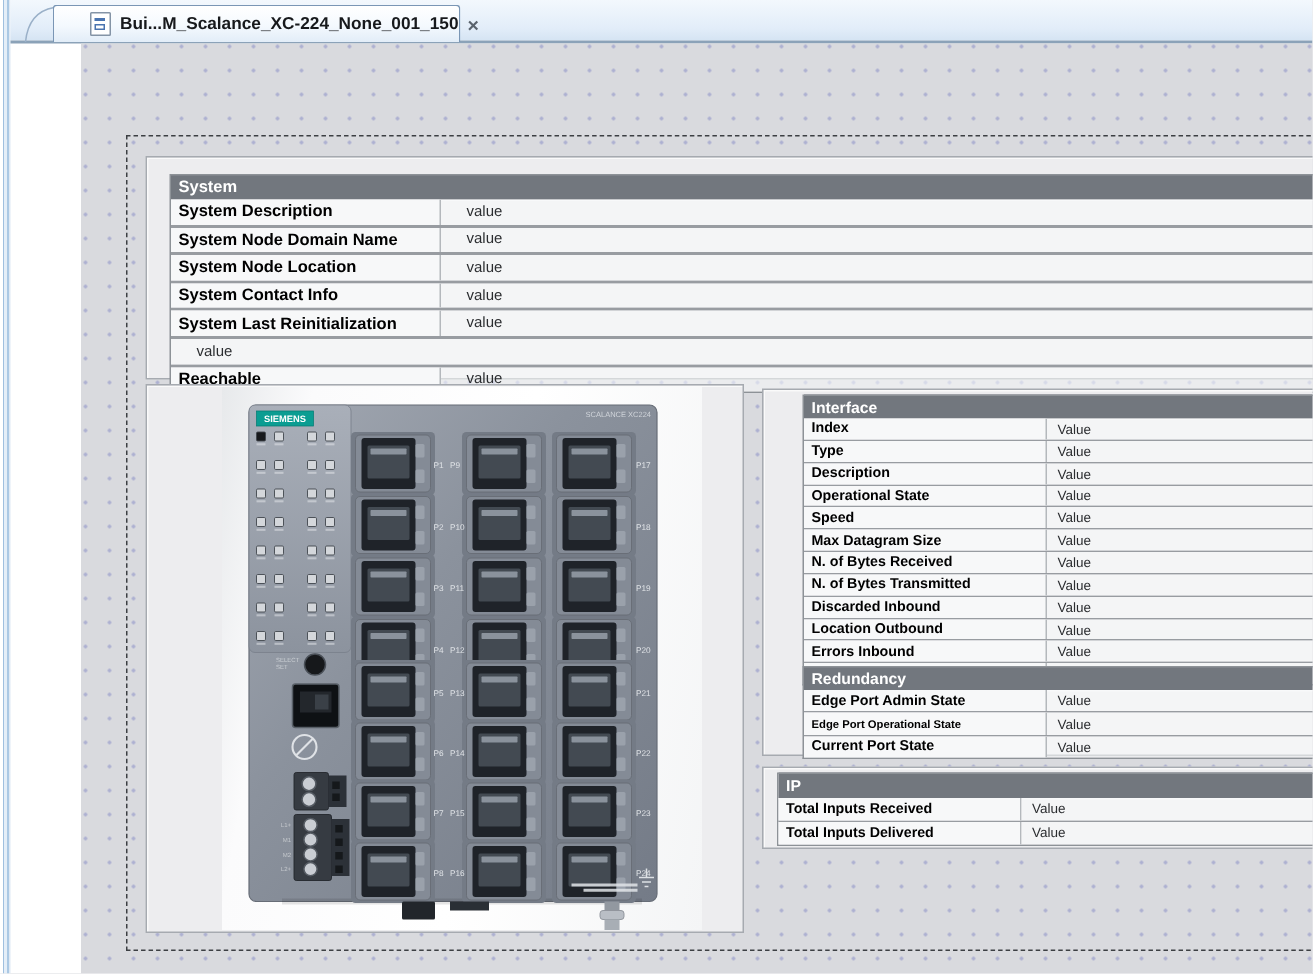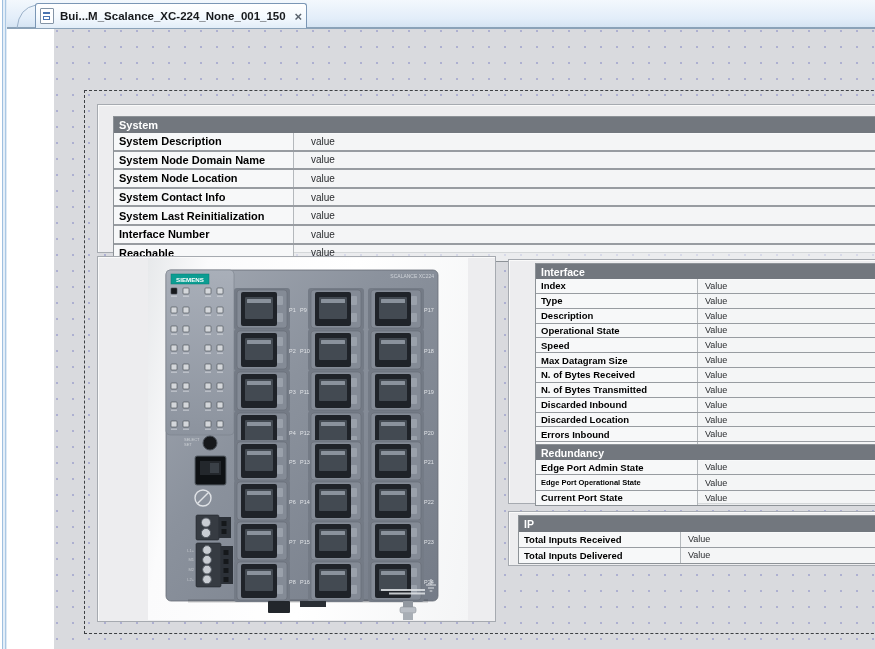--- a/index.html
+++ b/index.html
@@ -8,21 +8,21 @@
   
   .chrome-left{position:absolute;left:0;top:0;width:7px;height:649px;
     background:linear-gradient(90deg,#ffffff 0 2px,#9fbfdf 2px 3px,#e4eef8 3px 5px,#aac8e4 5px 6px,#dfe9f4 6px 7px);}
   .tabbar{position:absolute;left:7px;top:0;width:868px;height:27px;
     background:linear-gradient(180deg,#f3f8fd 0%,#e2edf9 70%,#d5e4f3 100%);
     border-bottom:2px solid #8ba2b8;}
   .tab-curve{position:absolute;left:8px;top:3px;}
   .tab{position:absolute;left:28px;top:3px;height:25px;width:272px;box-sizing:border-box;
     background:linear-gradient(180deg,#ffffff 0%,#f4f9fe 55%,#e2edf8 100%);
     border:1px solid #7a96b5;border-bottom:none;border-radius:3px 3px 0 0;
-    display:flex;align-items:center;padding:0 4px;gap:6px;}
+    display:flex;align-items:center;padding:0 24px;gap:6px;}
   .tab-icon{width:12px;height:14px;background:#ffffff;border:1px solid #8494a6;border-radius:1px;
     position:relative;flex:0 0 auto;}
   .tab-icon:before{content:"";position:absolute;left:2px;top:3px;width:7px;height:2px;background:#4a74b0;}
   .tab-icon:after{content:"";position:absolute;left:2px;top:7px;width:7px;height:4px;border:1px solid #4a74b0;box-sizing:border-box;}
   .tab-title{font-size:11.5px;font-weight:bold;color:#17191c;white-space:nowrap;}
   .tab-close{margin-left:auto;font-size:13px;font-weight:bold;color:#5a636d;line-height:1;cursor:default;}
   
   .canvas{position:absolute;left:7px;top:29px;width:868px;height:620px;background:#d9dade;margin-left:47px;}
   .dots{background-image:radial-gradient(circle,rgba(144,148,200,.6) 1px,rgba(0,0,0,0) 1.4px);
     background-size:16px 16px;background-position:11px 10px;}
@@ -104,21 +104,20 @@
         </div>
         <div class="trow">
           <div class="tlabel">System Contact Info</div>
           <div class="tvalue">value</div>
         </div>
         <div class="trow">
           <div class="tlabel">System Last Reinitialization</div>
           <div class="tvalue">value</div>
         </div>
         <div class="trow">
-          <div class="tlabel">Interface Number</div>
           <div class="tvalue">value</div>
         </div>
         <div class="trow">
           <div class="tlabel">Reachable</div>
           <div class="tvalue">value</div>
         </div>
       </div>
   </div>
 
   <div class="panel panel-device dots">
@@ -495,21 +494,21 @@
         </div>
         <div class="trow">
           <div class="tlabel">N. of Bytes Transmitted</div>
           <div class="tvalue">Value</div>
         </div>
         <div class="trow">
           <div class="tlabel">Discarded Inbound</div>
           <div class="tvalue">Value</div>
         </div>
         <div class="trow">
-          <div class="tlabel">Discarded Location</div>
+          <div class="tlabel">Location Outbound</div>
           <div class="tvalue">Value</div>
         </div>
         <div class="trow">
           <div class="tlabel">Errors Inbound</div>
           <div class="tvalue">Value</div>
         </div>
         <div class="trow">
           <div class="tlabel">Errors Outbound</div>
           <div class="tvalue">Value</div>
         </div>

